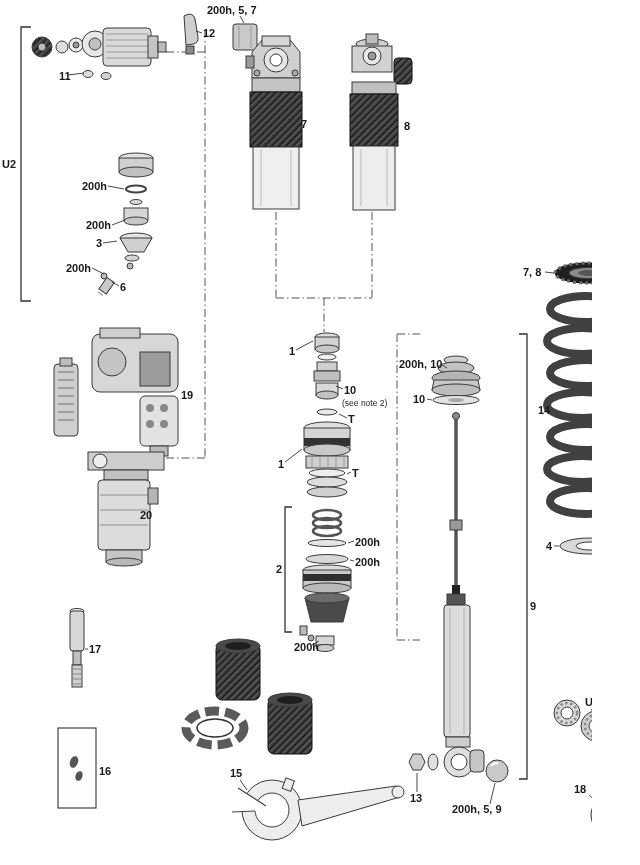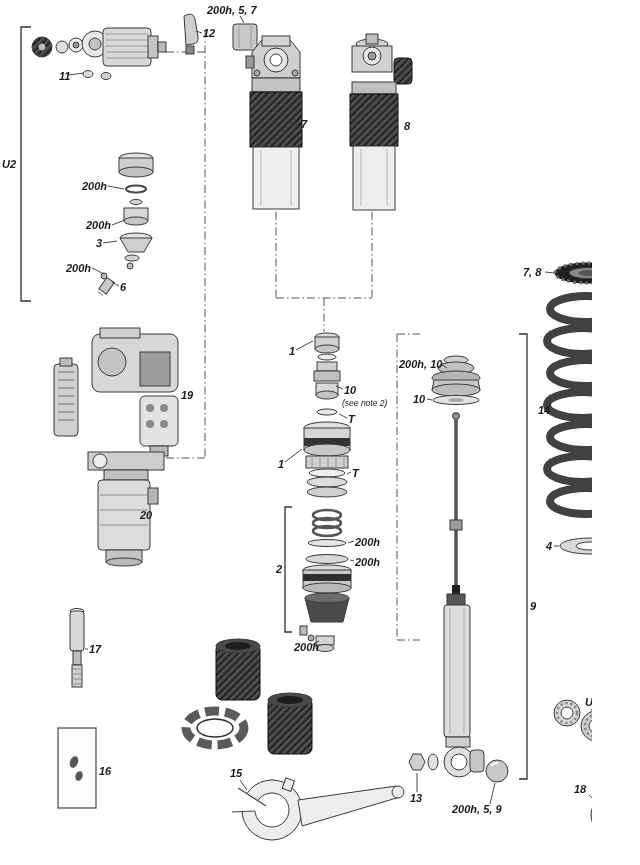--- a/index.html
+++ b/index.html
@@ -1,16 +1,16 @@
 <!DOCTYPE html>
 <html><head>
 <meta charset="utf-8">
 <style>
   html,body{margin:0;padding:0;background:#ffffff;}
-  .canvas{position:relative;width:592px;height:865px;background:#15803d;overflow:hidden;font-style:italic;}
+  .canvas{position:relative;width:592px;height:865px;background:#15803d;overflow:hidden;}
   svg{position:absolute;left:0;top:0;}
   text{font-family:"Liberation Sans",sans-serif;font-weight:bold;font-size:11px;fill:#1a1a1a;}
   text.note{font-size:8.5px;font-weight:normal;}
   .leader{stroke:#333;stroke-width:0.9;fill:none;}
   .bracket{stroke:#333;stroke-width:1.3;fill:none;}
   .dd{stroke:#555;stroke-width:1;fill:none;stroke-dasharray:8 3 1.5 3;}
   .ol{stroke:#3a3a3a;stroke-width:1;}
 </style>
 </head>
 <body>

